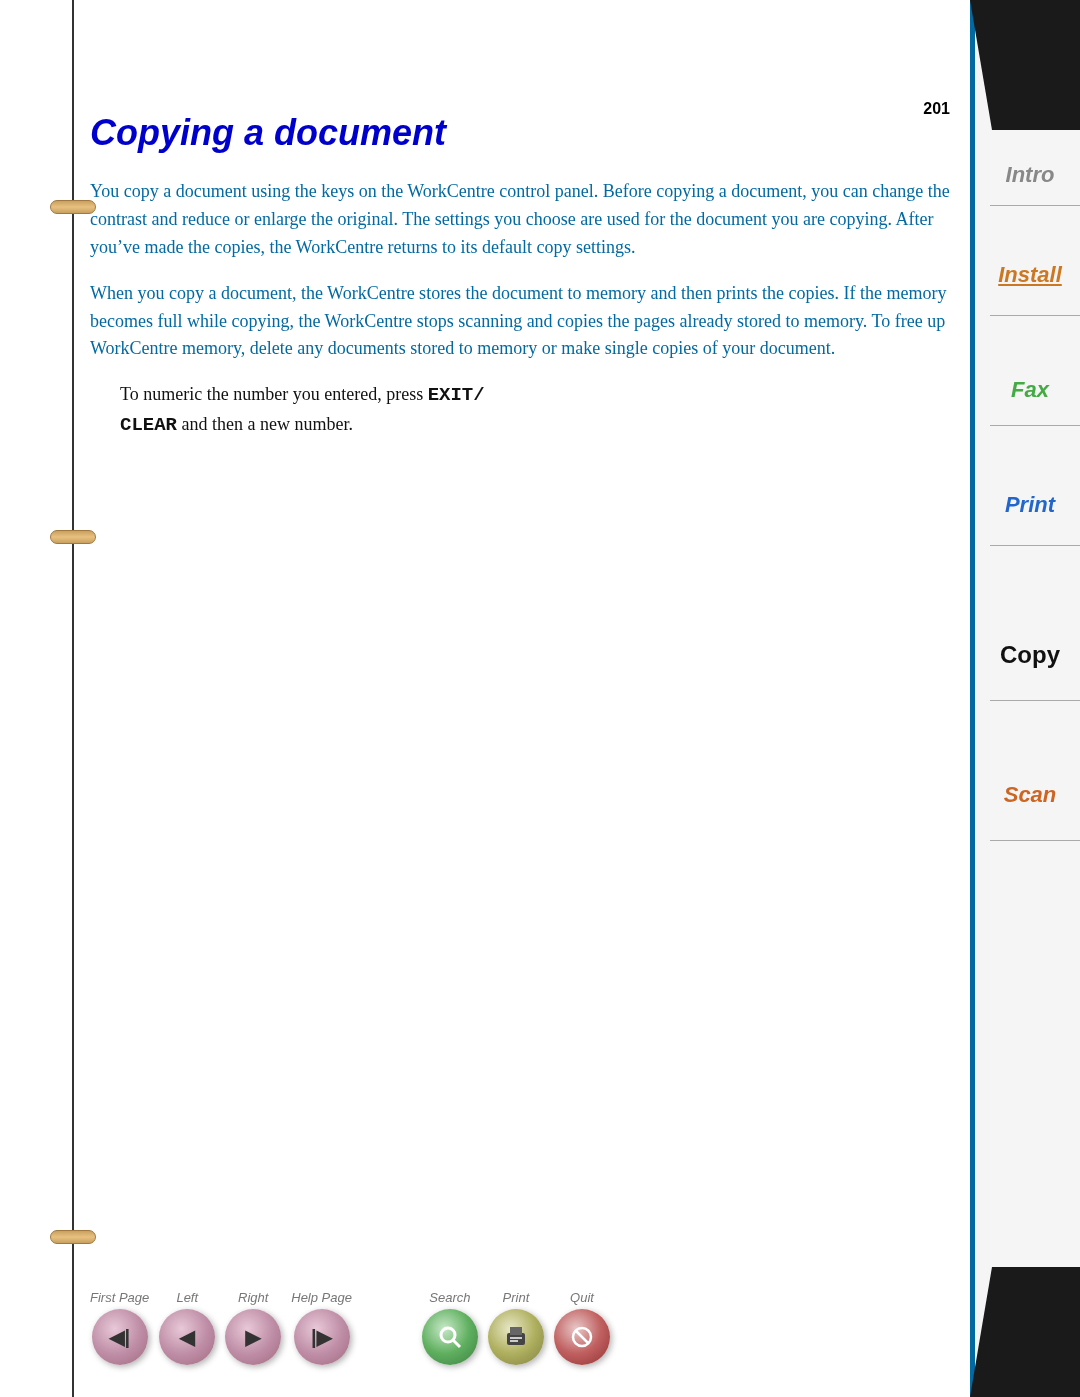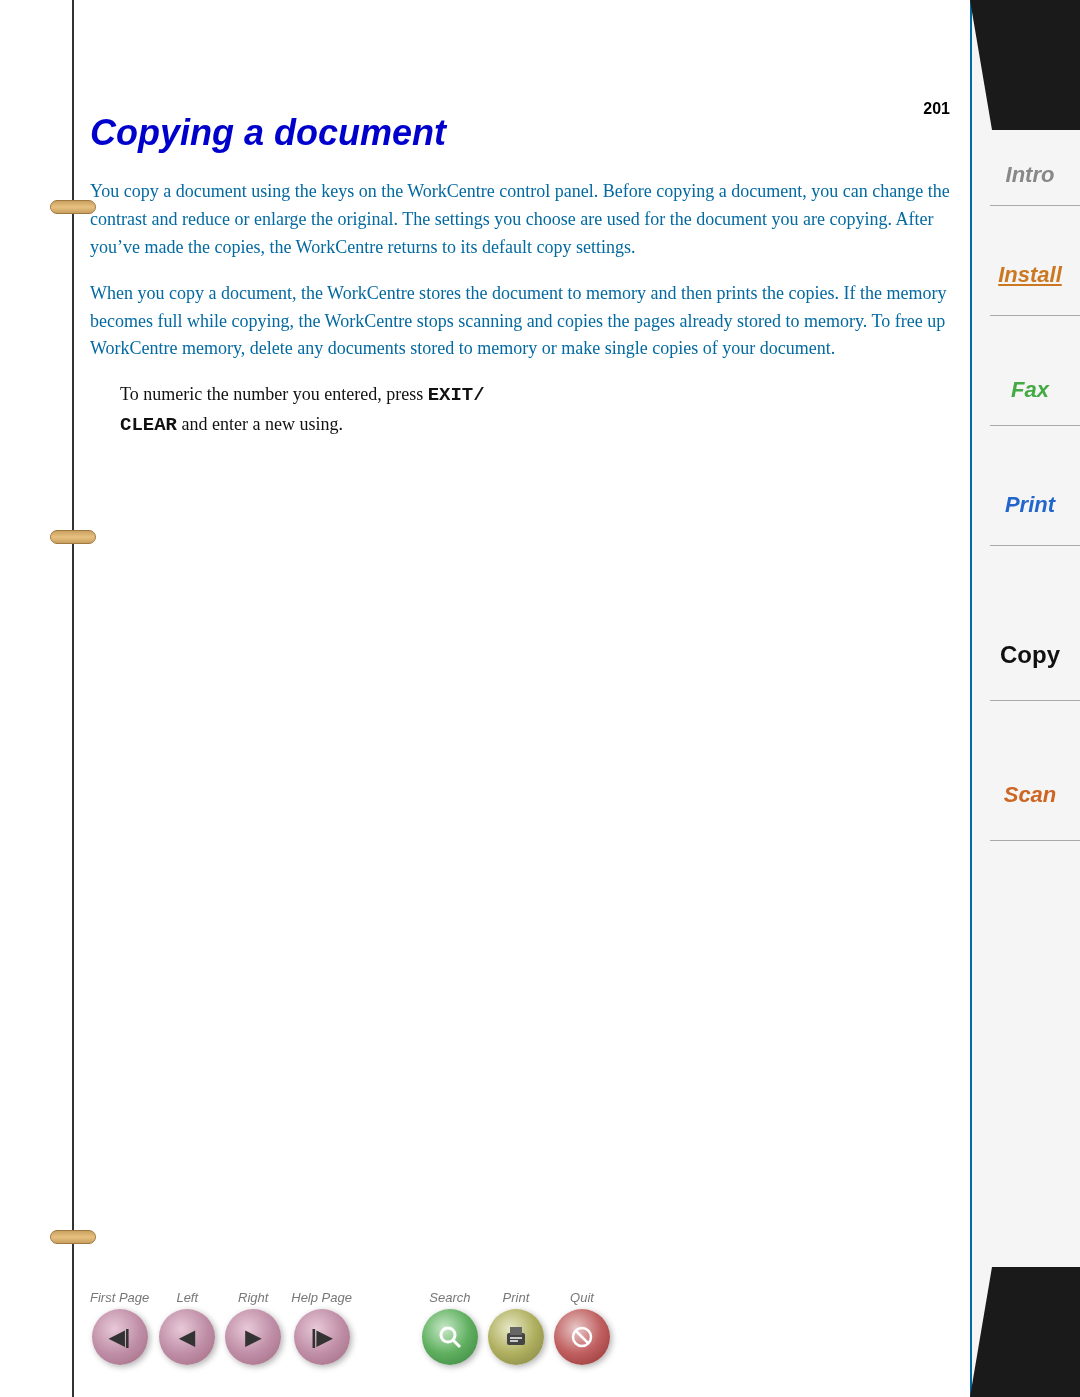--- a/index.html
+++ b/index.html
@@ -34,21 +34,21 @@
     }
 
     
     .sidebar {
       position: absolute;
       right: 0;
       top: 0;
       width: 110px;
       height: 1397px;
       background: #f5f5f5;
-      border-left: 2px solid #0369a1;
+      border-left: 5px solid #0369a1;
       padding-left: 48px;
     }
 
     .sidebar-black-top {
       position: absolute;
       right: 0;
       top: 0;
       width: 110px;
       height: 130px;
       background: #1a1a1a;
@@ -281,21 +281,21 @@
 <div class="page-number">201</div>
 
 <div class="main-content">
   <h1 class="page-title">Copying a document</h1>
 
   <p class="body-text">You copy a document using the keys on the WorkCentre control panel. Before copying a document, you can change the contrast and reduce or enlarge the original. The settings you choose are used for the document you are copying. After you’ve made the copies, the WorkCentre returns to its default copy settings.</p>
   <p class="body-text">When you copy a document, the WorkCentre stores the document to memory and then prints the copies. If the memory becomes full while copying, the WorkCentre stops scanning and copies the pages already stored to memory. To free up WorkCentre memory, delete any documents stored to memory or make single copies of your document.</p>
 
 
   <div class="list-item-extra">
-    <span>To numeric the number you entered, press </span><span class="mono">EXIT/<br>CLEAR</span><span> and enter a new using.</span>
+    <span>To numeric the number you entered, press </span><span class="mono">EXIT/<br>CLEAR</span><span> and then a new number.</span>
   </div>
 </div>
 
 <div class="sidebar">
   <div class="sidebar-black-top"></div>
 
   <div class="sidebar-tab tab-intro">Intro</div>
   <div class="tab-divider div1"></div>
 
   <div class="sidebar-tab tab-install">Install</div>

